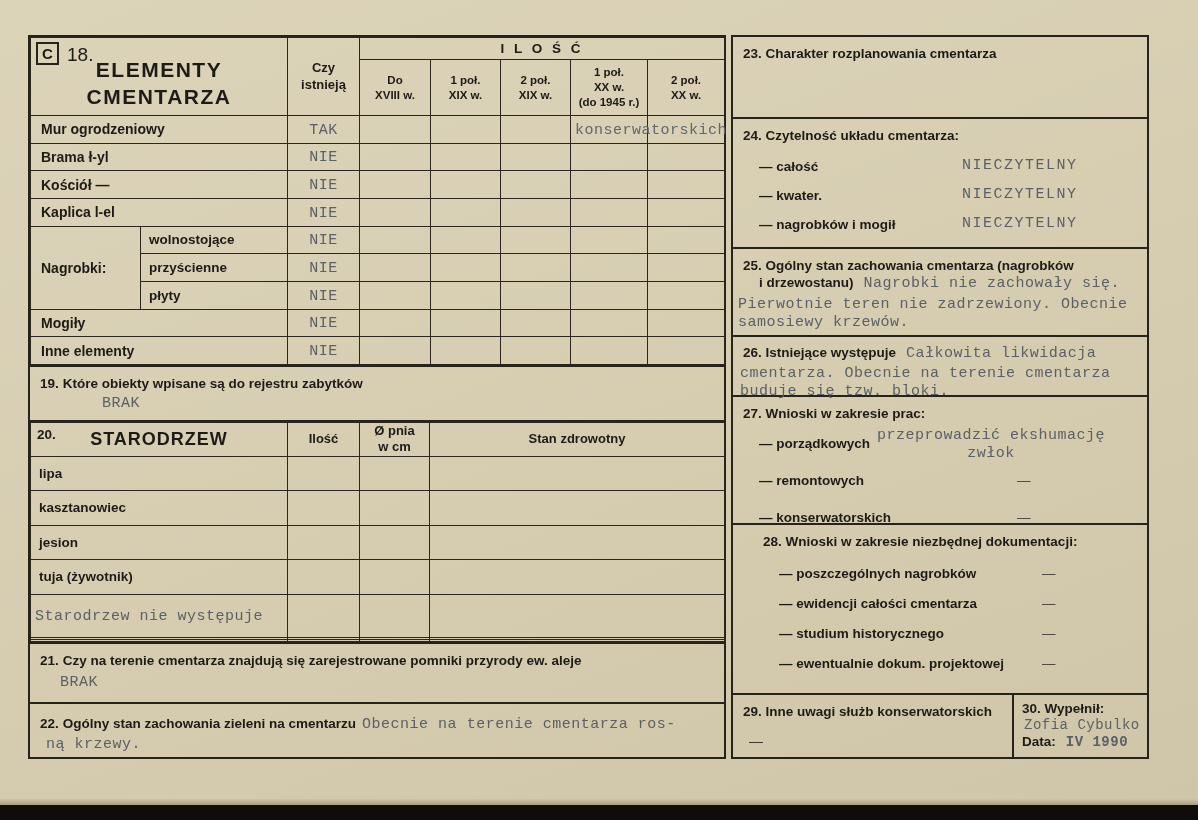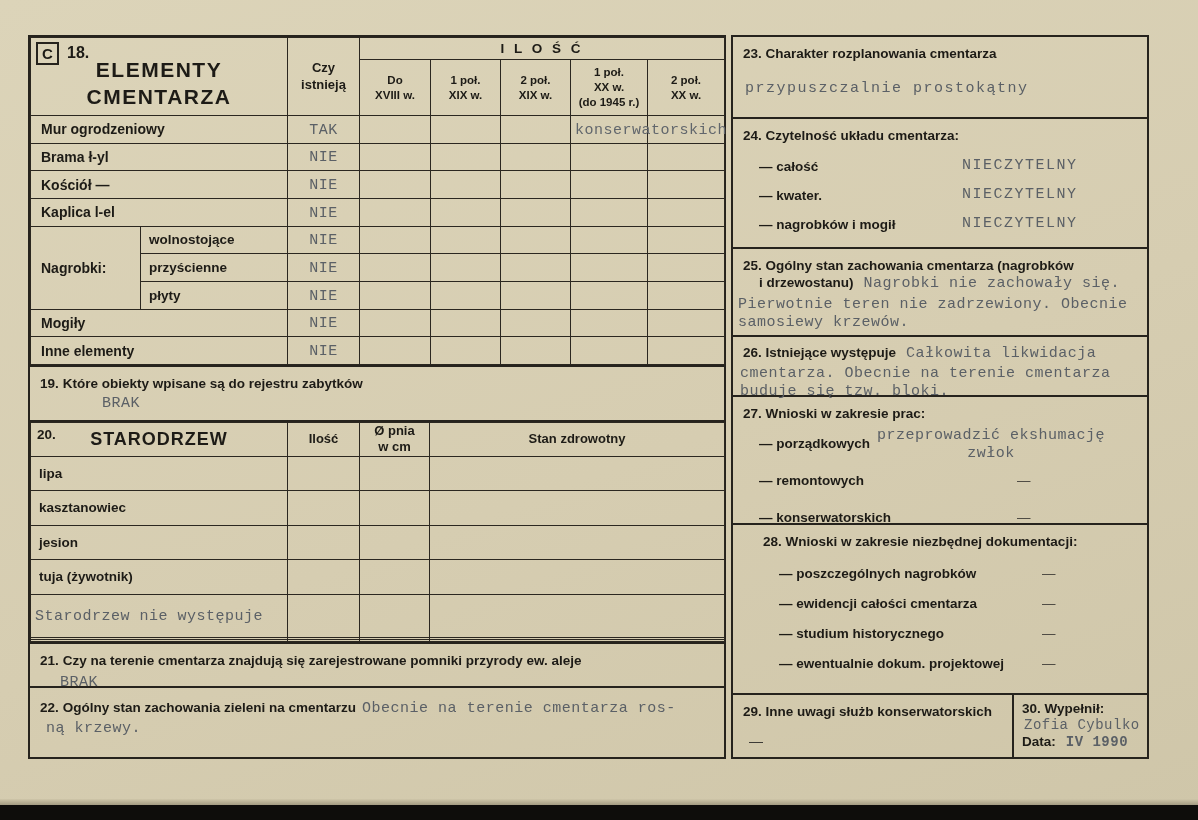--- a/index.html
+++ b/index.html
@@ -21,21 +21,21 @@
   .left-panel { position:absolute; left:28px; top:35px; width:698px; height:724px;
     border:2px solid #26231d; display:flex; flex-direction:column; }
   table { border-collapse:collapse; table-layout:fixed; width:100%; }
   td { border:1px solid #2b2720; vertical-align:middle; overflow:visible; }
 
   .tblwrap1 { height:328px; }
   table.elements { height:100%; }
   .title-cell { position:relative; vertical-align:top; }
   .c-box { position:absolute; left:5px; top:4px; width:23px; height:23px; border:2px solid #26231d;
     display:flex; align-items:center; justify-content:center; font-weight:bold; font-size:15px; }
-  .num18 { position:absolute; left:36px; top:6px; font-weight:bold; font-size:16px; }
+  .num18 { position:absolute; left:36px; top:6px; font-weight:normal; font-size:19px; }
   .big-title { margin-top:18px; text-align:center; font-weight:bold; font-size:21px;
     letter-spacing:1.5px; line-height:1.3; white-space:pre-line; }
   .head { text-align:center; font-weight:bold; }
   .exist-head { font-size:13px; line-height:1.3; white-space:pre-line; }
   .ilosc-head { font-size:13.5px; letter-spacing:3px; height:22px; }
   .period { font-size:11.5px; line-height:1.3; white-space:pre-line; height:56px; }
   .lbl { padding-left:10px; font-weight:bold; font-size:14px; }
   .sublbl { padding-left:8px; font-weight:bold; font-size:13.5px; }
   .exist { text-align:center; }
   .notecell { position:relative; }
@@ -49,21 +49,21 @@
   .tblwrap2 { height:222px; border-top:2px solid #26231d; }
   table.starodrzew { height:100%; }
   .name-head { position:relative; height:32px; }
   .num20 { position:absolute; left:6px; top:4px; font-weight:bold; font-size:13.5px; }
   .st-title { display:block; text-align:center; font-weight:bold; font-size:18px; letter-spacing:1px; }
   .shead { text-align:center; font-weight:bold; font-size:13px; line-height:1.25; white-space:pre-line; }
   .species { padding-left:8px; font-weight:bold; font-size:13.5px; }
   .typedcell { padding-left:4px; }
   .typedcell .typed { white-space:nowrap; }
 
-  .sec21 { height:44px; border-top:2px solid #26231d; padding:7px 8px 0 10px; }
+  .sec21 { height:60px; border-top:2px solid #26231d; padding:7px 8px 0 10px; }
   .ans21 { margin:5px 0 0 20px; }
 
   .sec22 { flex:1; border-top:2px solid #26231d; padding:8px 8px 0 10px; line-height:1.35; }
   .sec22 .typed { margin-left:6px; }
   .ans22b { margin-left:2px; }
 
   
   .right-panel { position:absolute; left:731px; top:35px; width:418px; height:724px;
     border:2px solid #26231d; display:flex; flex-direction:column; }
   .rsec { position:relative; border-top:2px solid #26231d; }
@@ -320,21 +320,20 @@
       <span class="qnum">22.</span><span class="qtext">Ogólny stan zachowania zieleni na cmentarzu</span><span class="typed">Obecnie na terenie cmentarza ros-</span>
       <div class="typed ans22b">ną krzewy.</div>
     </div>
 
   </div>
 
   <div class="right-panel">
 
     <div class="rsec first s23">
       <div class="rhead"><span>23.</span> <span>Charakter rozplanowania cmentarza</span></div>
-      <div class="typed typed-wide a23">przypuszczalnie prostokątny</div>
     </div>
 
     <div class="rsec s24">
       <div class="rhead"><span>24.</span> <span>Czytelność układu cmentarza:</span></div>
       <div class="ritem24"><span>— całość</span><span class="typed typed-wide rval24">NIECZYTELNY</span></div>
       <div class="ritem24"><span>— kwater.</span><span class="typed typed-wide rval24">NIECZYTELNY</span></div>
       <div class="ritem24"><span>— nagrobków i mogił</span><span class="typed typed-wide rval24">NIECZYTELNY</span></div>
     </div>
 
     <div class="rsec s25">

